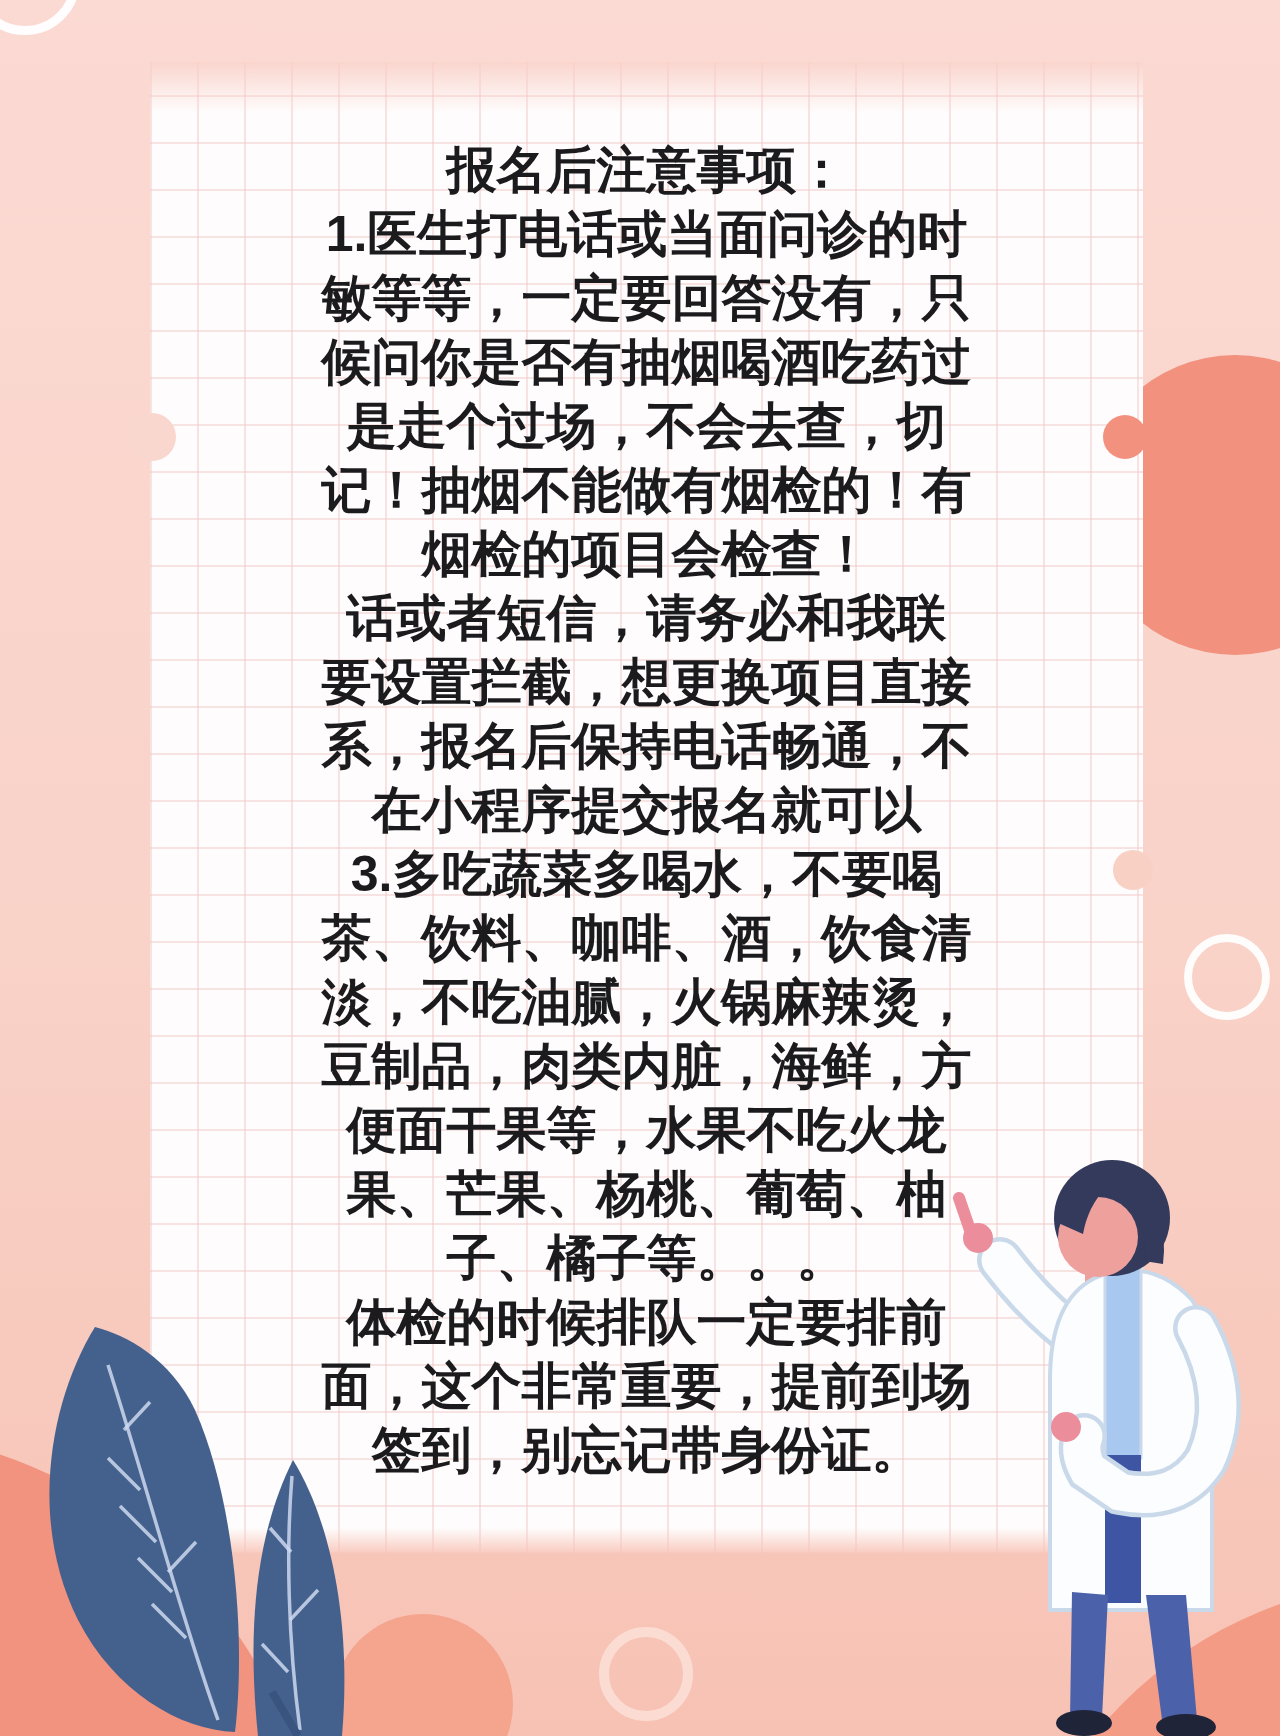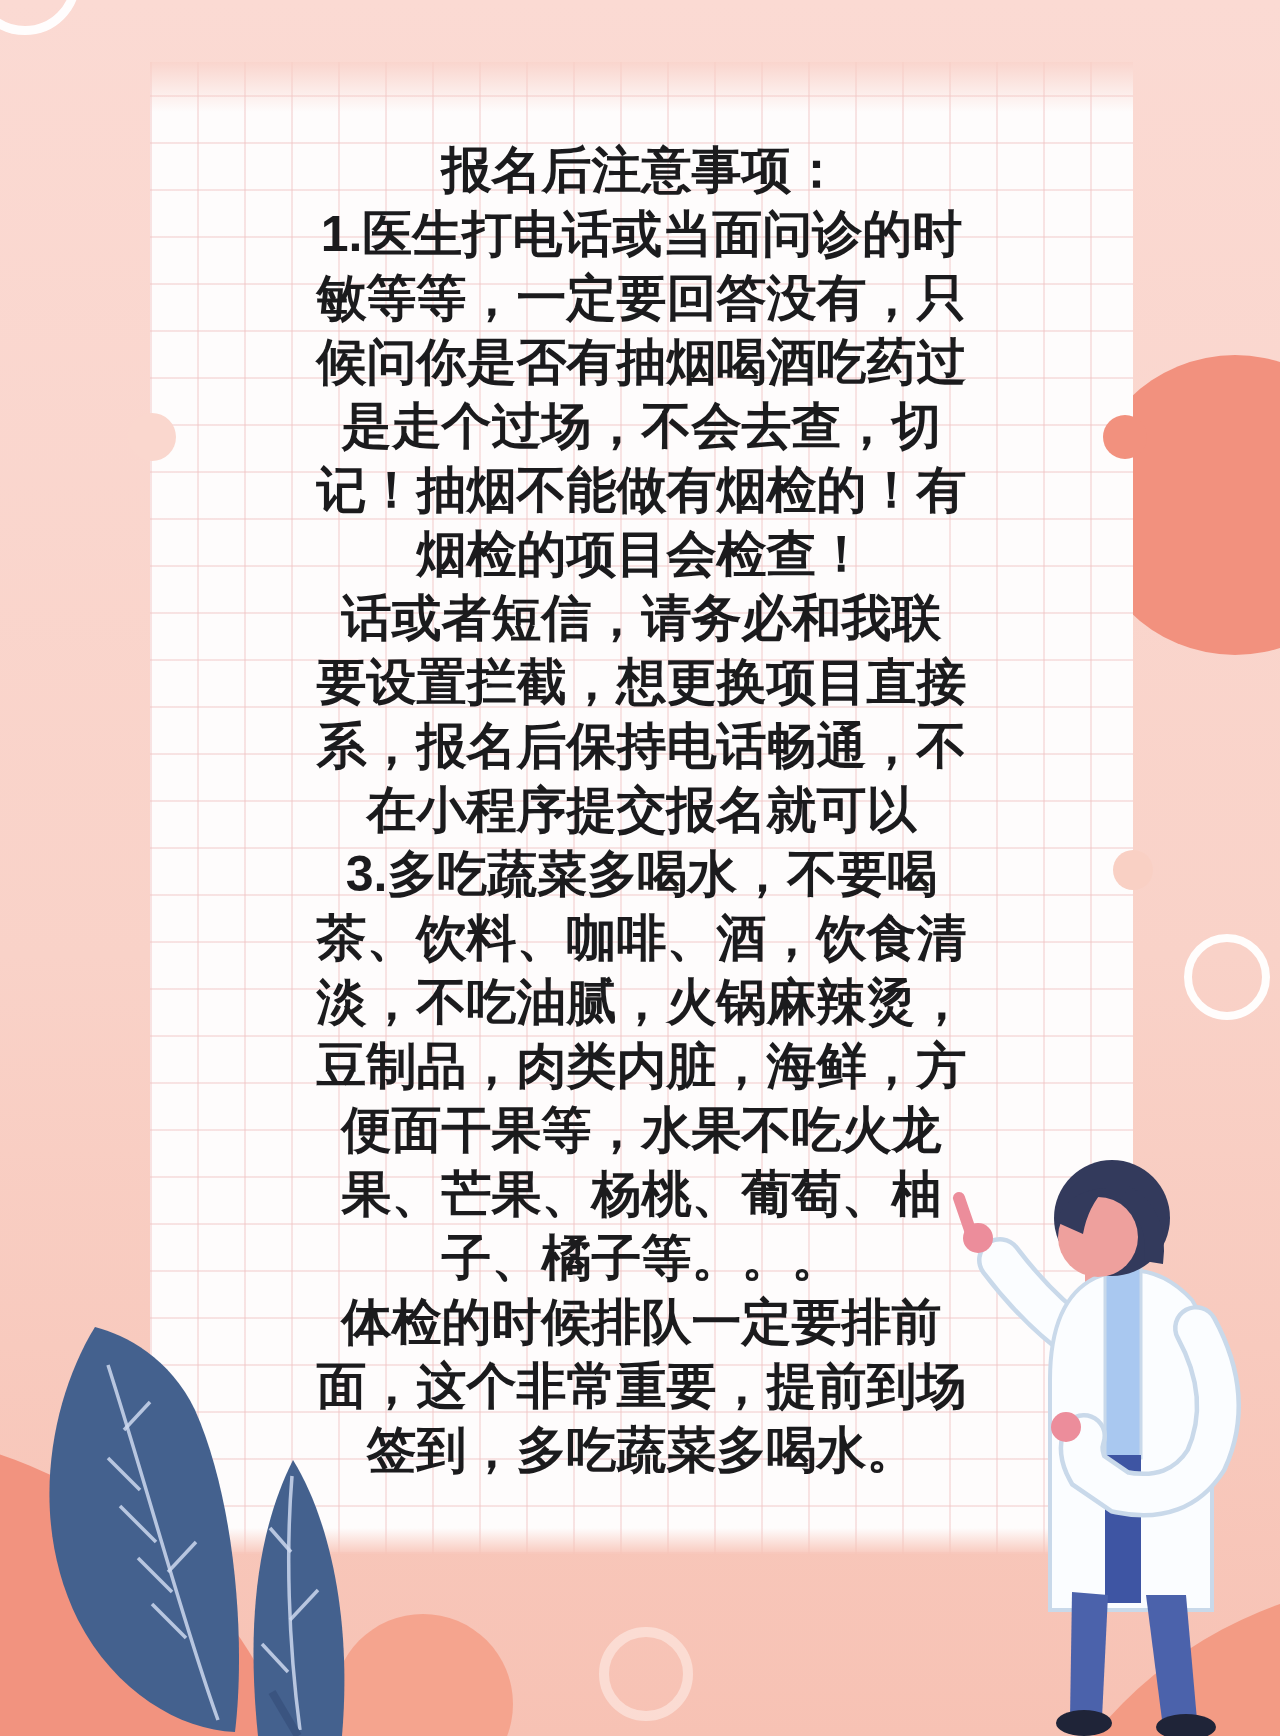--- a/index.html
+++ b/index.html
@@ -22,20 +22,21 @@
   .salmon-bottom-left{left:-620px;top:1430px;width:940px;height:940px;background:#f2937f;z-index:1;}
   .salmon-bottom-right{left:1000px;top:1580px;width:840px;height:840px;background:#f39b84;z-index:1;}
   .salmon-bottom-mid{left:333px;top:1614px;width:180px;height:180px;background:#f5a48e;z-index:1;}
   
   .notice-card{
     left:150px;top:62px;width:983px;height:1492px;z-index:2;
     background-color:#fefcfc;
     background-image:
       repeating-linear-gradient(0deg,rgba(240,196,196,.45) 0 2px,transparent 2px 47px),
       repeating-linear-gradient(90deg,rgba(240,196,196,.45) 0 2px,transparent 2px 47px);
+    padding-left: 10px;
   }
   .notice-card::before{
     content:"";position:absolute;left:0;right:0;top:0;height:50px;
     background:linear-gradient(180deg,rgba(249,206,197,.85),rgba(249,206,197,0));
   }
   .notice-card::after{
     content:"";position:absolute;left:0;right:0;bottom:0;height:26px;
     background:linear-gradient(0deg,rgba(248,196,183,.9),rgba(248,196,183,0));
   }
   .notice-text{
@@ -74,21 +75,21 @@
       <div class="notice-line">在小程序提交报名就可以</div>
       <div class="notice-line">3.多吃蔬菜多喝水，不要喝</div>
       <div class="notice-line">茶、饮料、咖啡、酒，饮食清</div>
       <div class="notice-line">淡，不吃油腻，火锅麻辣烫，</div>
       <div class="notice-line">豆制品，肉类内脏，海鲜，方</div>
       <div class="notice-line">便面干果等，水果不吃火龙</div>
       <div class="notice-line">果、芒果、杨桃、葡萄、柚</div>
       <div class="notice-line">子、橘子等。。。</div>
       <div class="notice-line">体检的时候排队一定要排前</div>
       <div class="notice-line">面，这个非常重要，提前到场</div>
-      <div class="notice-line">签到，多吃蔬菜多喝水。</div>
+      <div class="notice-line">签到，别忘记带身份证。</div>
     </div>
   </div>
 
   <div class="abs blob salmon-bump"></div>
   <div class="abs blob pink-bump-left"></div>
   <div class="abs blob pink-bump-right"></div>
   <div class="abs ring ring-right"></div>
 
   <svg class="abs plant" viewBox="0 0 360 446">
     <path d="M 75 37 C 30 110 8 230 58 330 C 95 402 160 440 215 442

